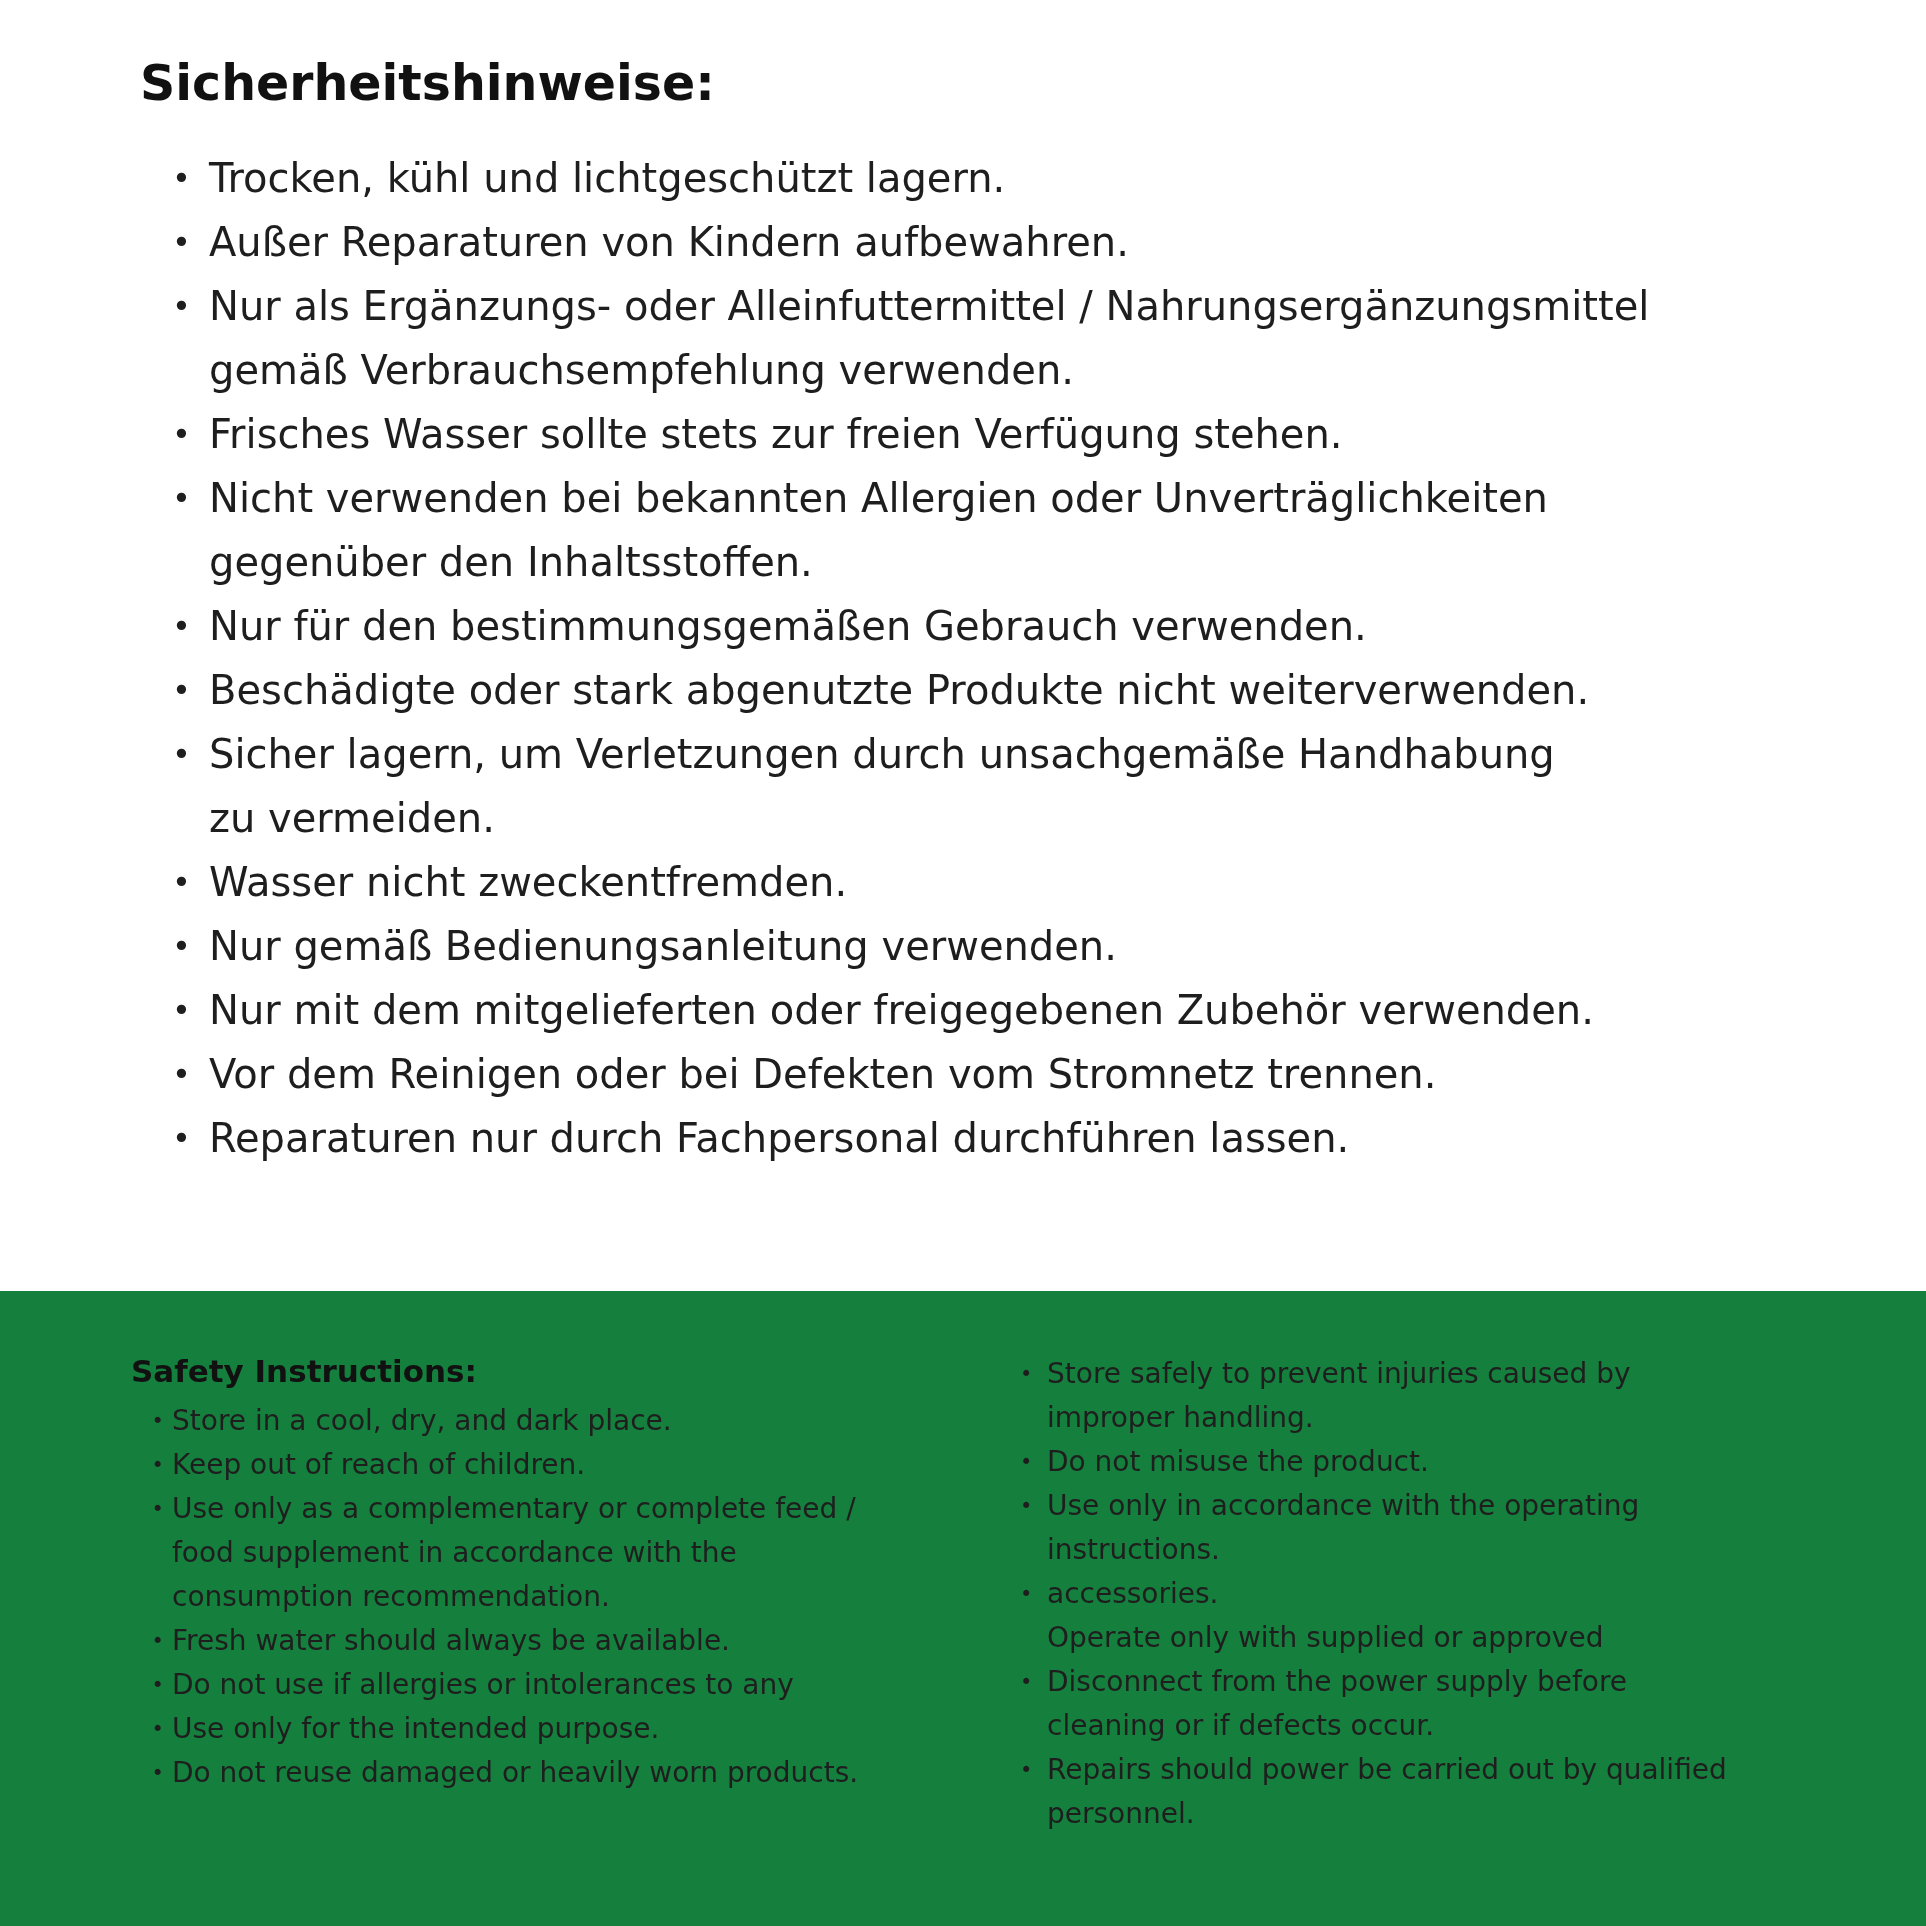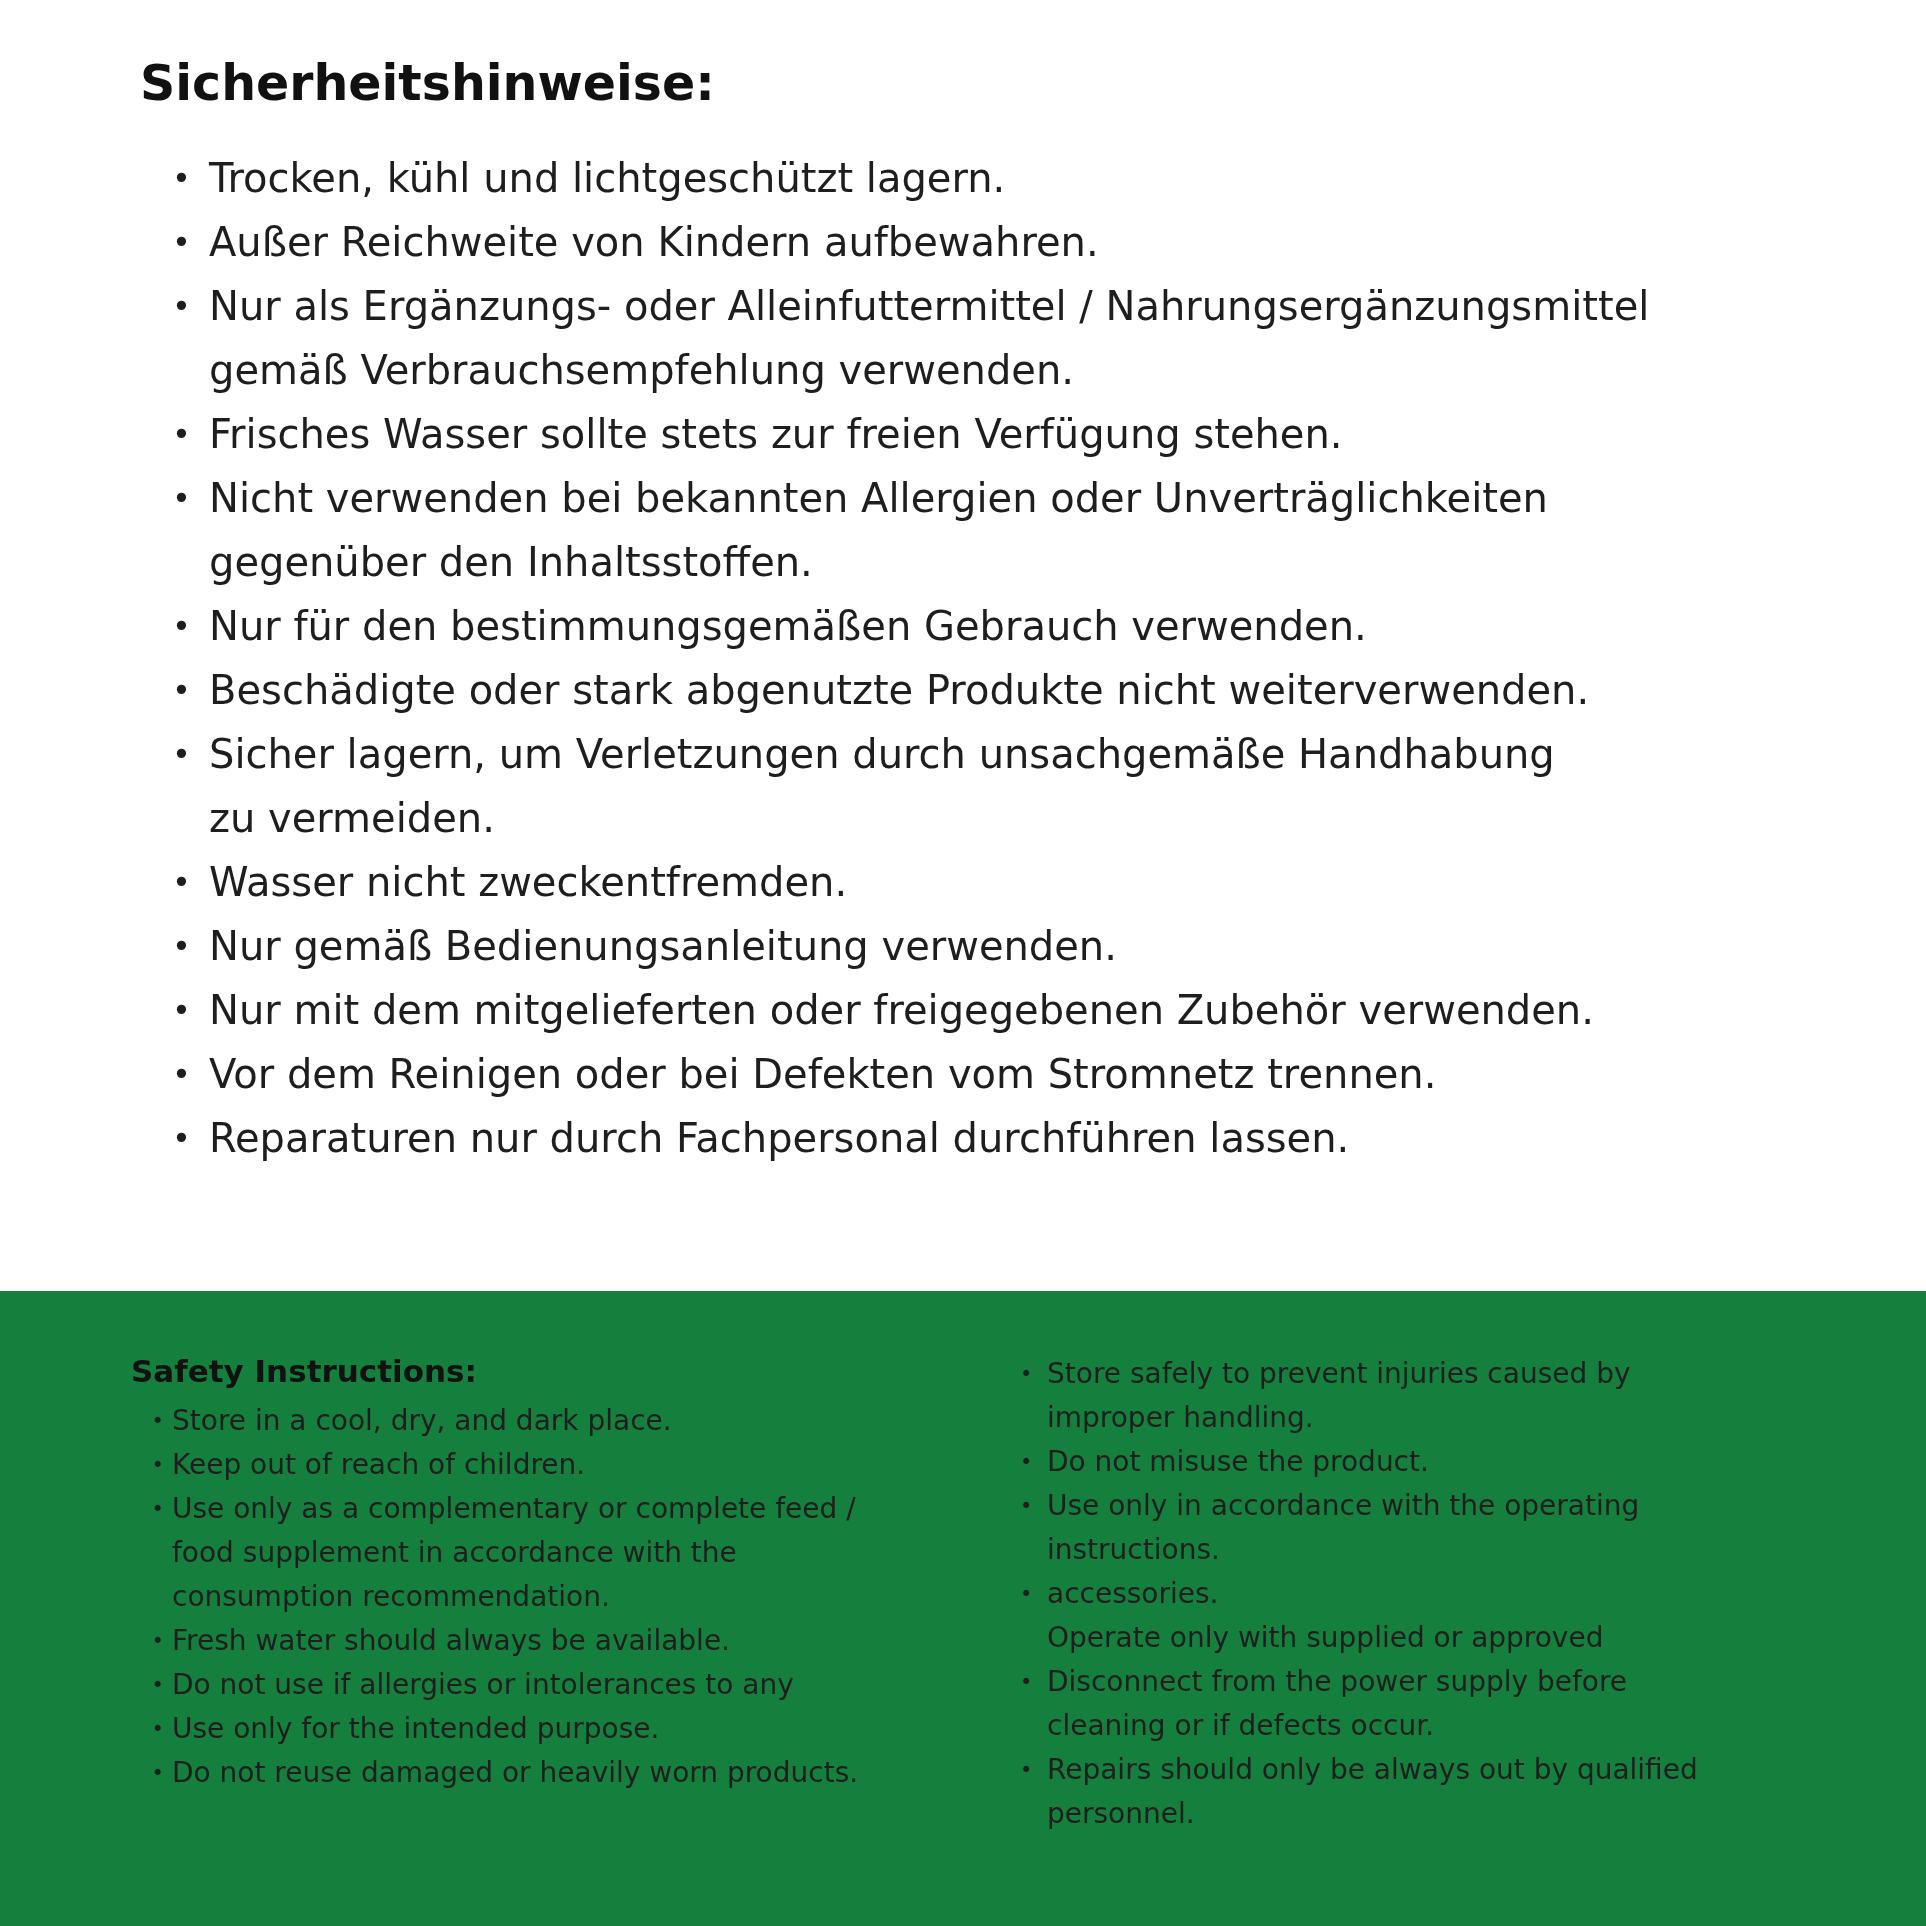--- a/index.html
+++ b/index.html
@@ -54,21 +54,21 @@
   <div id="de-list">
       <div class="li">
         <span class="bullet">•</span>
         <div class="li-lines">
           <div class="line">Trocken, kühl und lichtgeschützt lagern.</div>
         </div>
       </div>
       <div class="li">
         <span class="bullet">•</span>
         <div class="li-lines">
-          <div class="line">Außer Reichweite von Kindern aufbewahren.</div>
+          <div class="line">Außer Reparaturen von Kindern aufbewahren.</div>
         </div>
       </div>
       <div class="li">
         <span class="bullet">•</span>
         <div class="li-lines">
           <div class="line">Nur als Ergänzungs- oder Alleinfuttermittel / Nahrungsergänzungsmittel</div>
           <div class="line">gemäß Verbrauchsempfehlung verwenden.</div>
         </div>
       </div>
       <div class="li">
@@ -219,21 +219,21 @@
           <div class="li">
             <span class="bullet">•</span>
             <div class="li-lines">
               <div class="line">Disconnect from the power supply before</div>
               <div class="line">cleaning or if defects occur.</div>
             </div>
           </div>
           <div class="li">
             <span class="bullet">•</span>
             <div class="li-lines">
-              <div class="line">Repairs should only be always out by qualified</div>
+              <div class="line">Repairs should power be carried out by qualified</div>
               <div class="line">personnel.</div>
             </div>
           </div>
         </div>
     </div>
 
   </div>
 </div>
 
 

